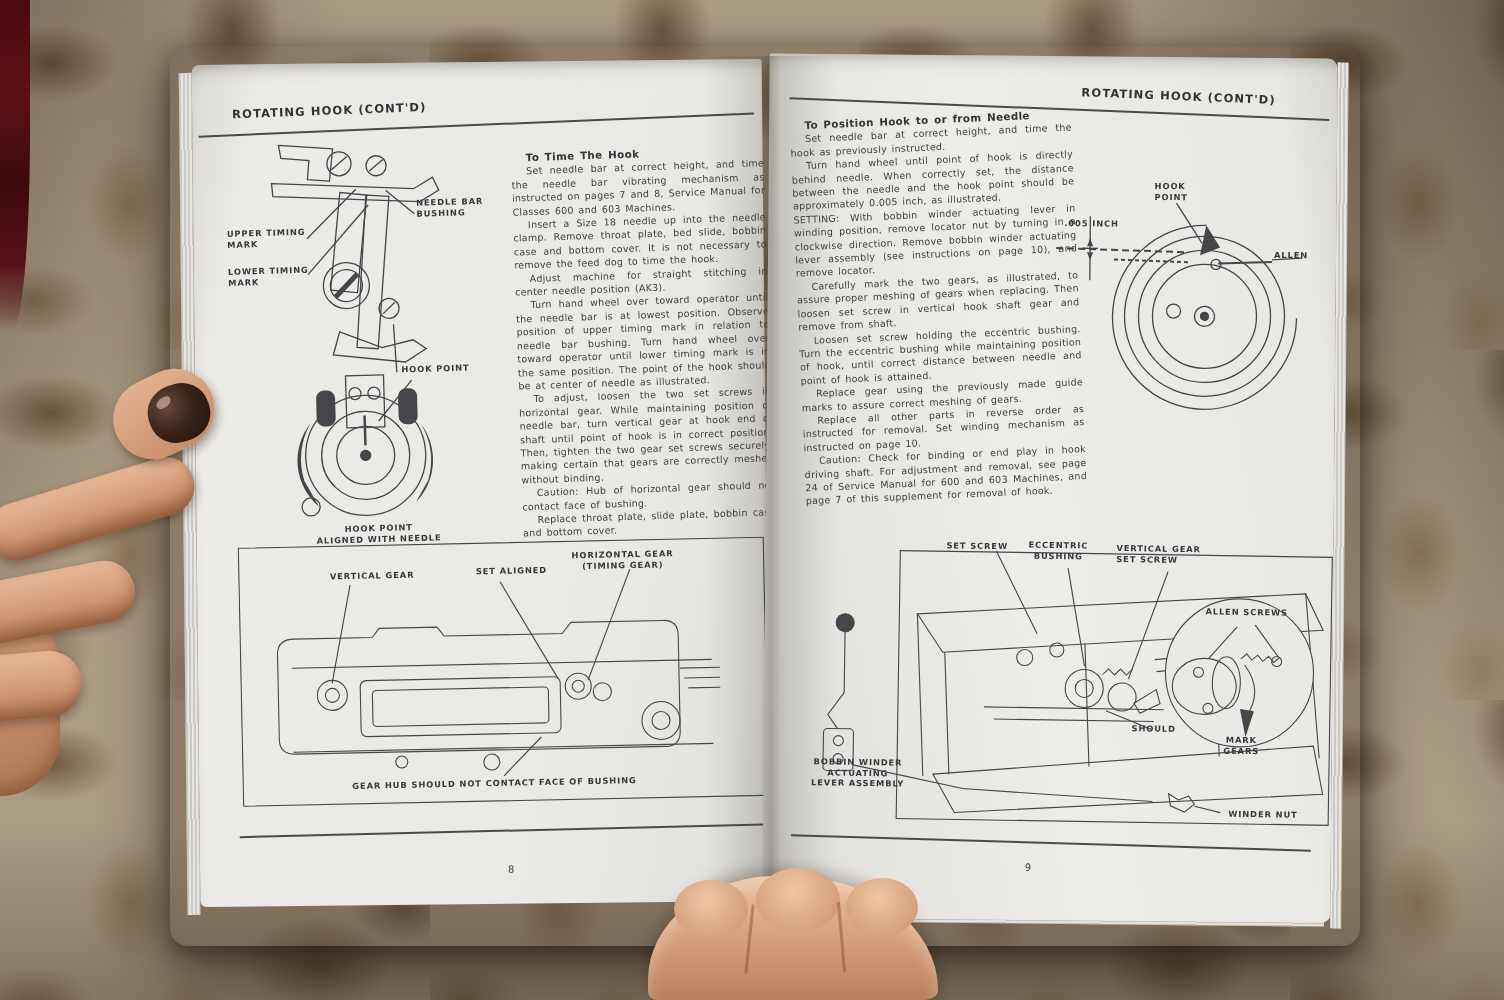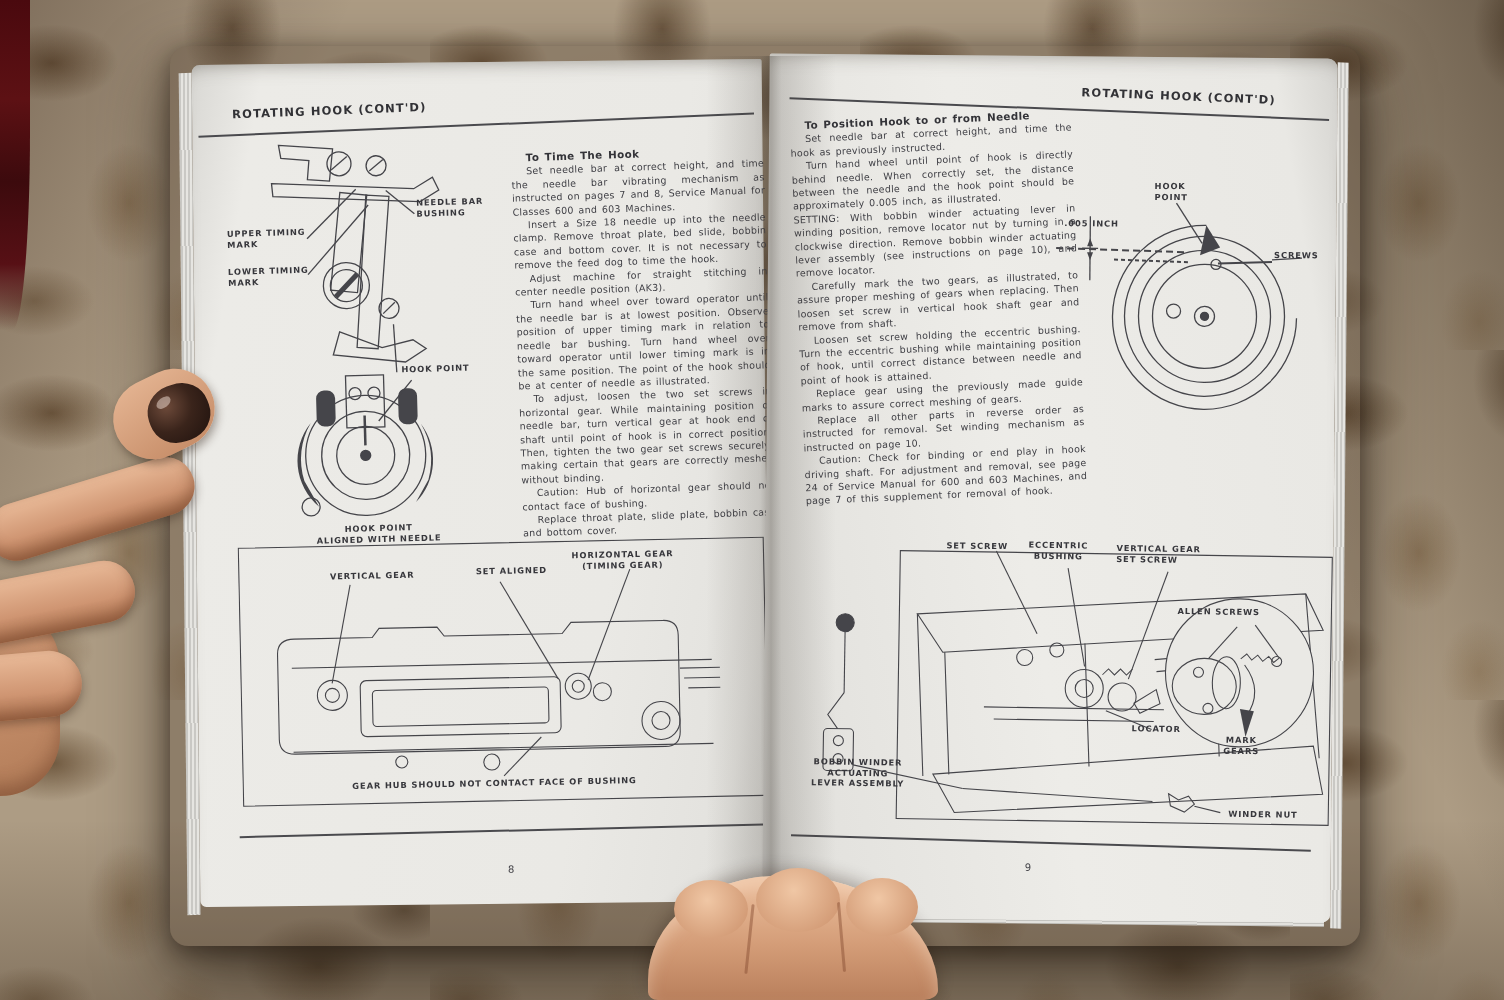--- a/index.html
+++ b/index.html
@@ -230,21 +230,21 @@
             <path d="M34,80 l-3,8 6,0 z M34,102 l-3,-8 6,0 z" fill="#45454a" stroke="none"></path>
             <line x1="120" y1="44" x2="146" y2="84"></line>
             <path d="M162,104 l54,-2" stroke-width="2"></path>
             <line x1="216" y1="100" x2="246" y2="98"></line>
             <circle cx="160" cy="105" r="5"></circle>
           </g>
         </svg>
         <div class="lbl" style="left:98px;top:22px;">HOOK
 POINT</div>
         <div class="lbl" style="left:8px;top:60px;">.005 INCH</div>
-        <div class="lbl" style="left:218px;top:90px;">SCREWS</div>
+        <div class="lbl" style="left:218px;top:90px;">ALLEN</div>
       </div>
 
       <div class="fig" style="left:20px;top:482px;width:552px;height:292px;transform:rotate(.4deg);">
         <svg width="552" height="292" viewBox="0 0 552 292">
           <g fill="none" stroke="#45454a" stroke-width="1.1">
             <rect x="114" y="15" width="432" height="268"></rect>
             <path d="M132,78 L520,52 L538,88 L158,116 z"></path>
             <path d="M132,78 L140,240 M520,52 L536,216"></path>
             <path d="M150,238 L530,204 L540,252 L172,276 z"></path>
             <path d="M160,116 L166,238 M300,105 L306,228 M430,94 L436,216"></path>
@@ -282,24 +282,24 @@
             <line x1="382" y1="32" x2="344" y2="140"></line>
             <path d="M386,254 l10,6 10,-4 6,8 -10,8 -14,-6 z"></path>
             <line x1="412" y1="266" x2="438" y2="272"></line>
           </g>
         </svg>
         <div class="lbl" style="left:160px;top:4px;">SET SCREW</div>
         <div class="lbl ctr" style="left:232px;top:2px;width:80px;">ECCENTRIC
 BUSHING</div>
         <div class="lbl" style="left:330px;top:4px;">VERTICAL GEAR
 SET SCREW</div>
-        <div class="lbl" style="left:392px;top:66px;">ALLEN SCREWS</div>
+        <div class="lbl" style="left:420px;top:66px;">ALLEN SCREWS</div>
         <div class="lbl ctr" style="left:428px;top:194px;width:60px;">MARK
 GEARS</div>
-        <div class="lbl" style="left:348px;top:184px;">LOCATOR</div>
+        <div class="lbl" style="left:348px;top:184px;">SHOULD</div>
         <div class="lbl ctr" style="left:0px;top:222px;width:150px;">BOBBIN WINDER ACTUATING
 LEVER ASSEMBLY</div>
         <div class="lbl" style="left:446px;top:268px;">WINDER NUT</div>
       </div>
 
       <div class="rule" style="left:28px;top:786px;width:520px;transform:rotate(1.2deg);height:1.5px;"></div>
       <div class="pageno" style="left:262px;top:806px;">9</div>
     </div>
 
     <div class="gutter"></div>

